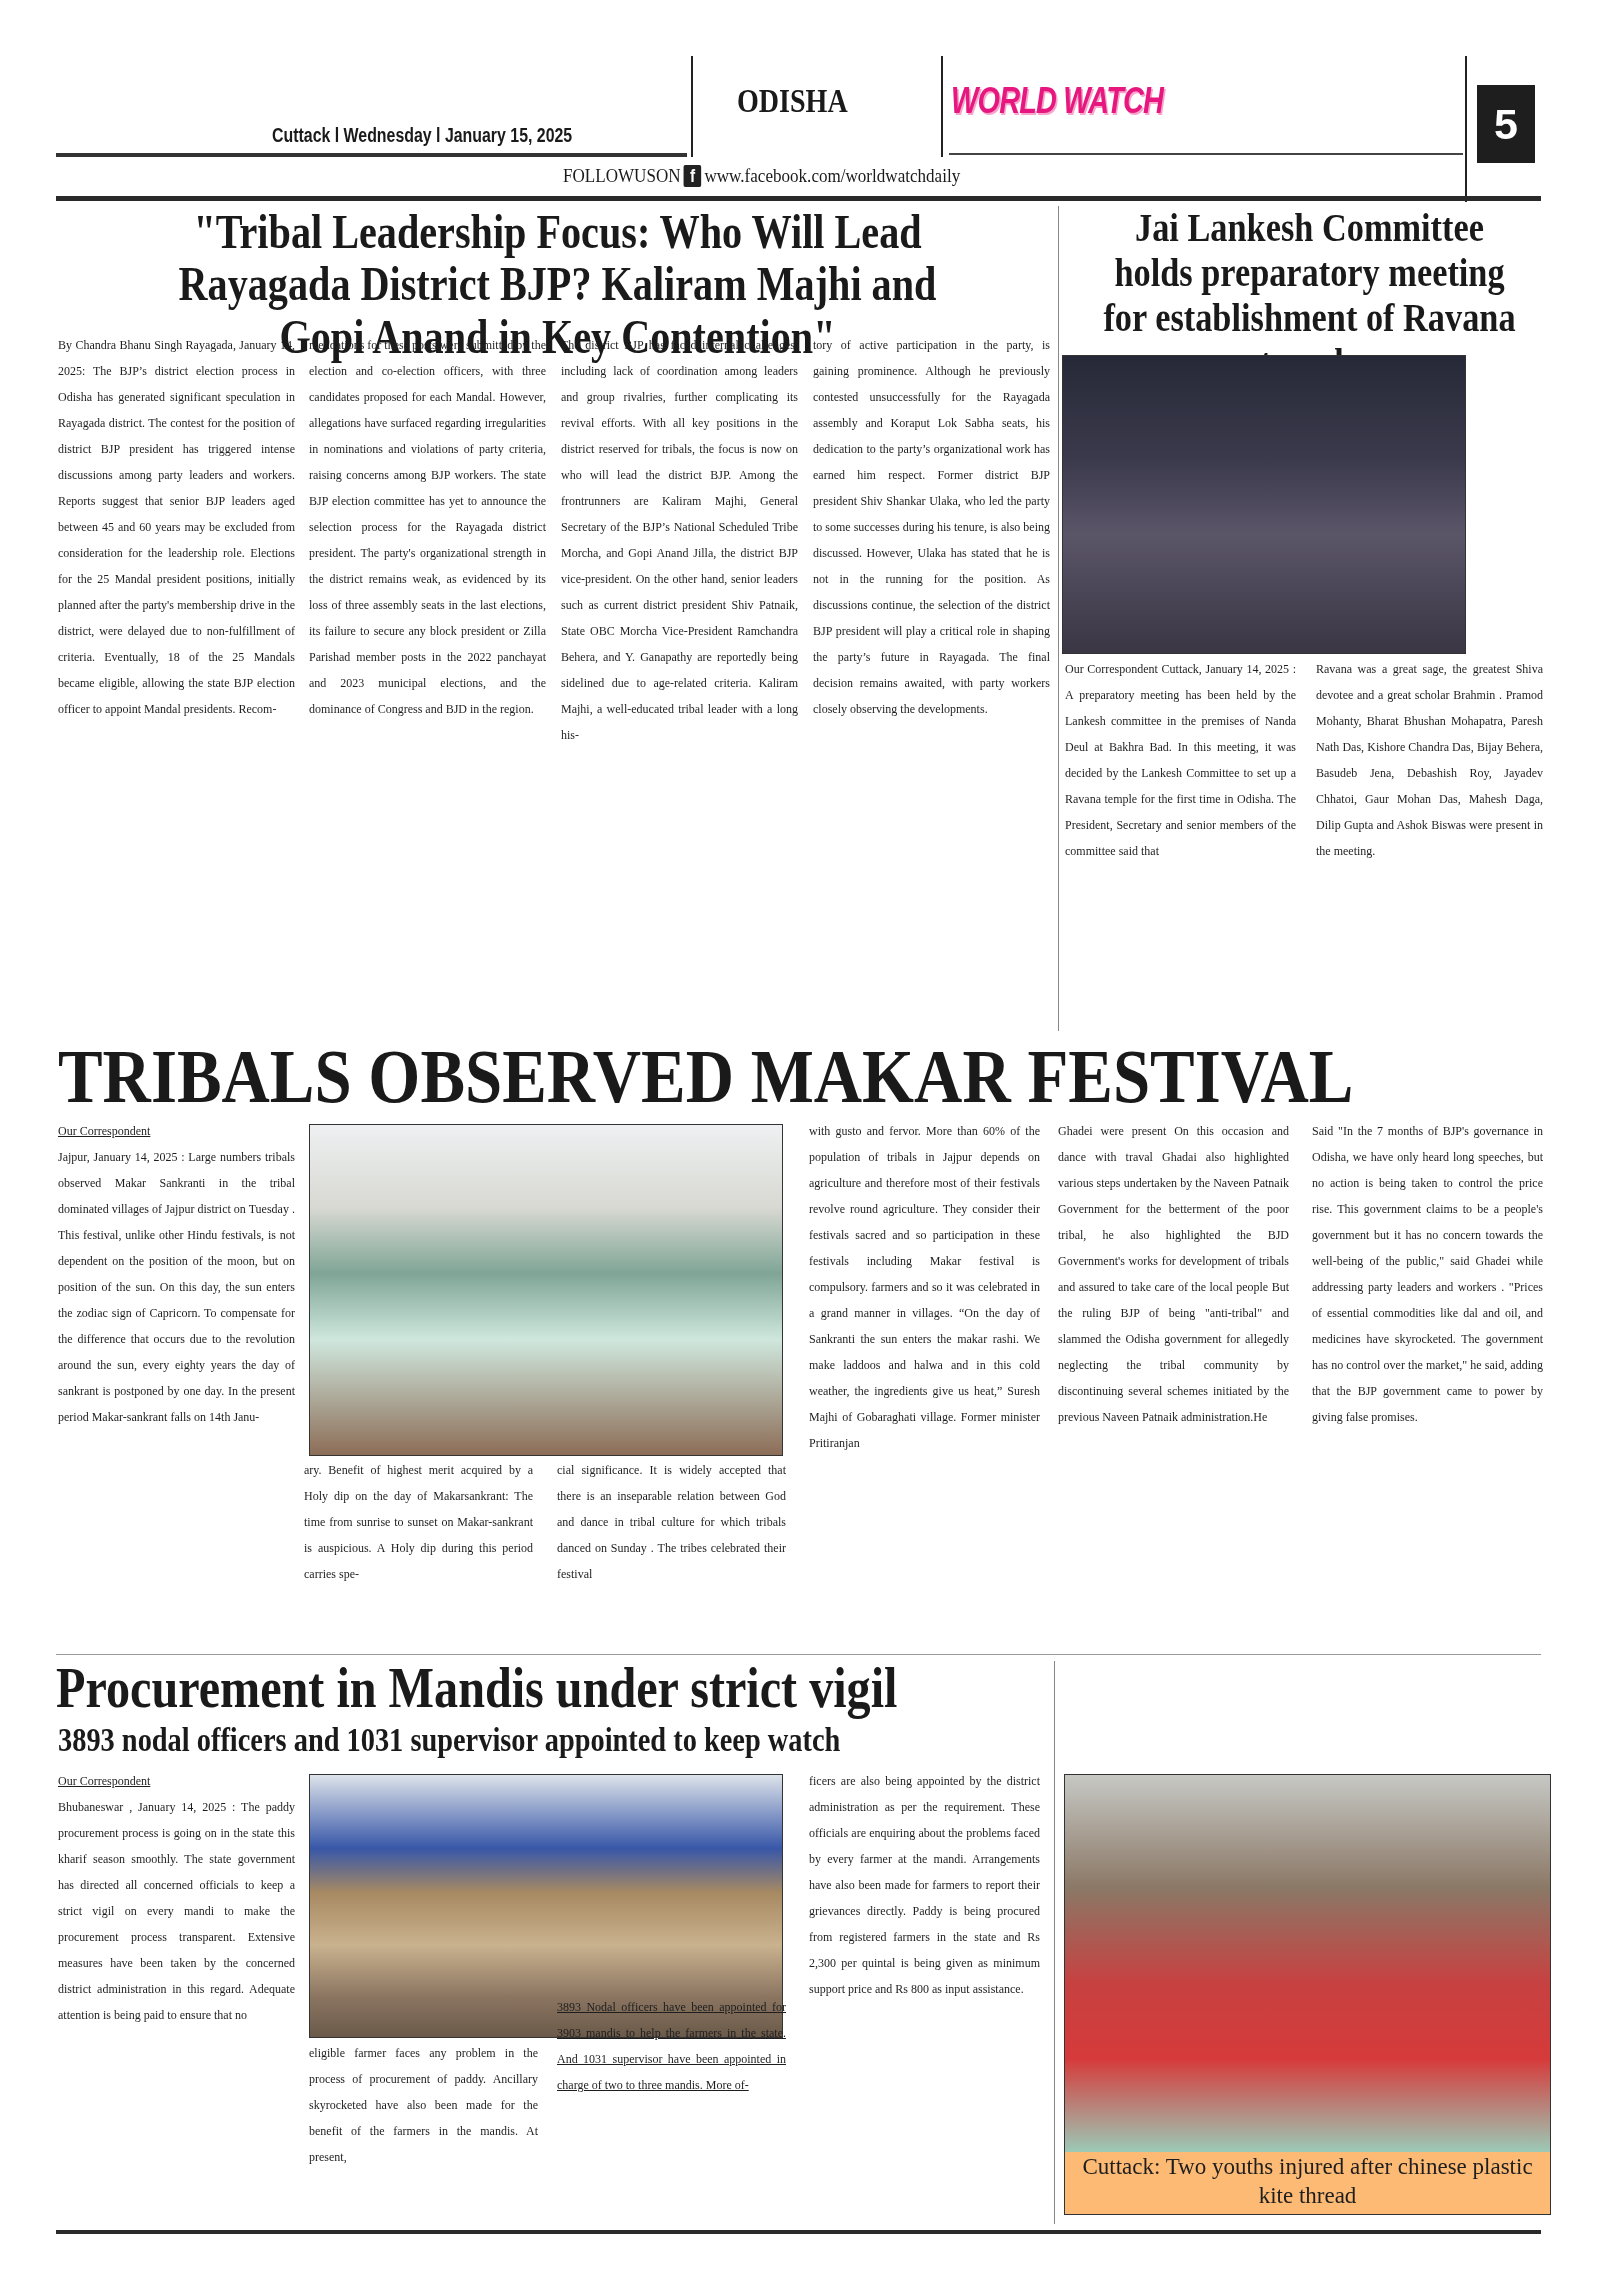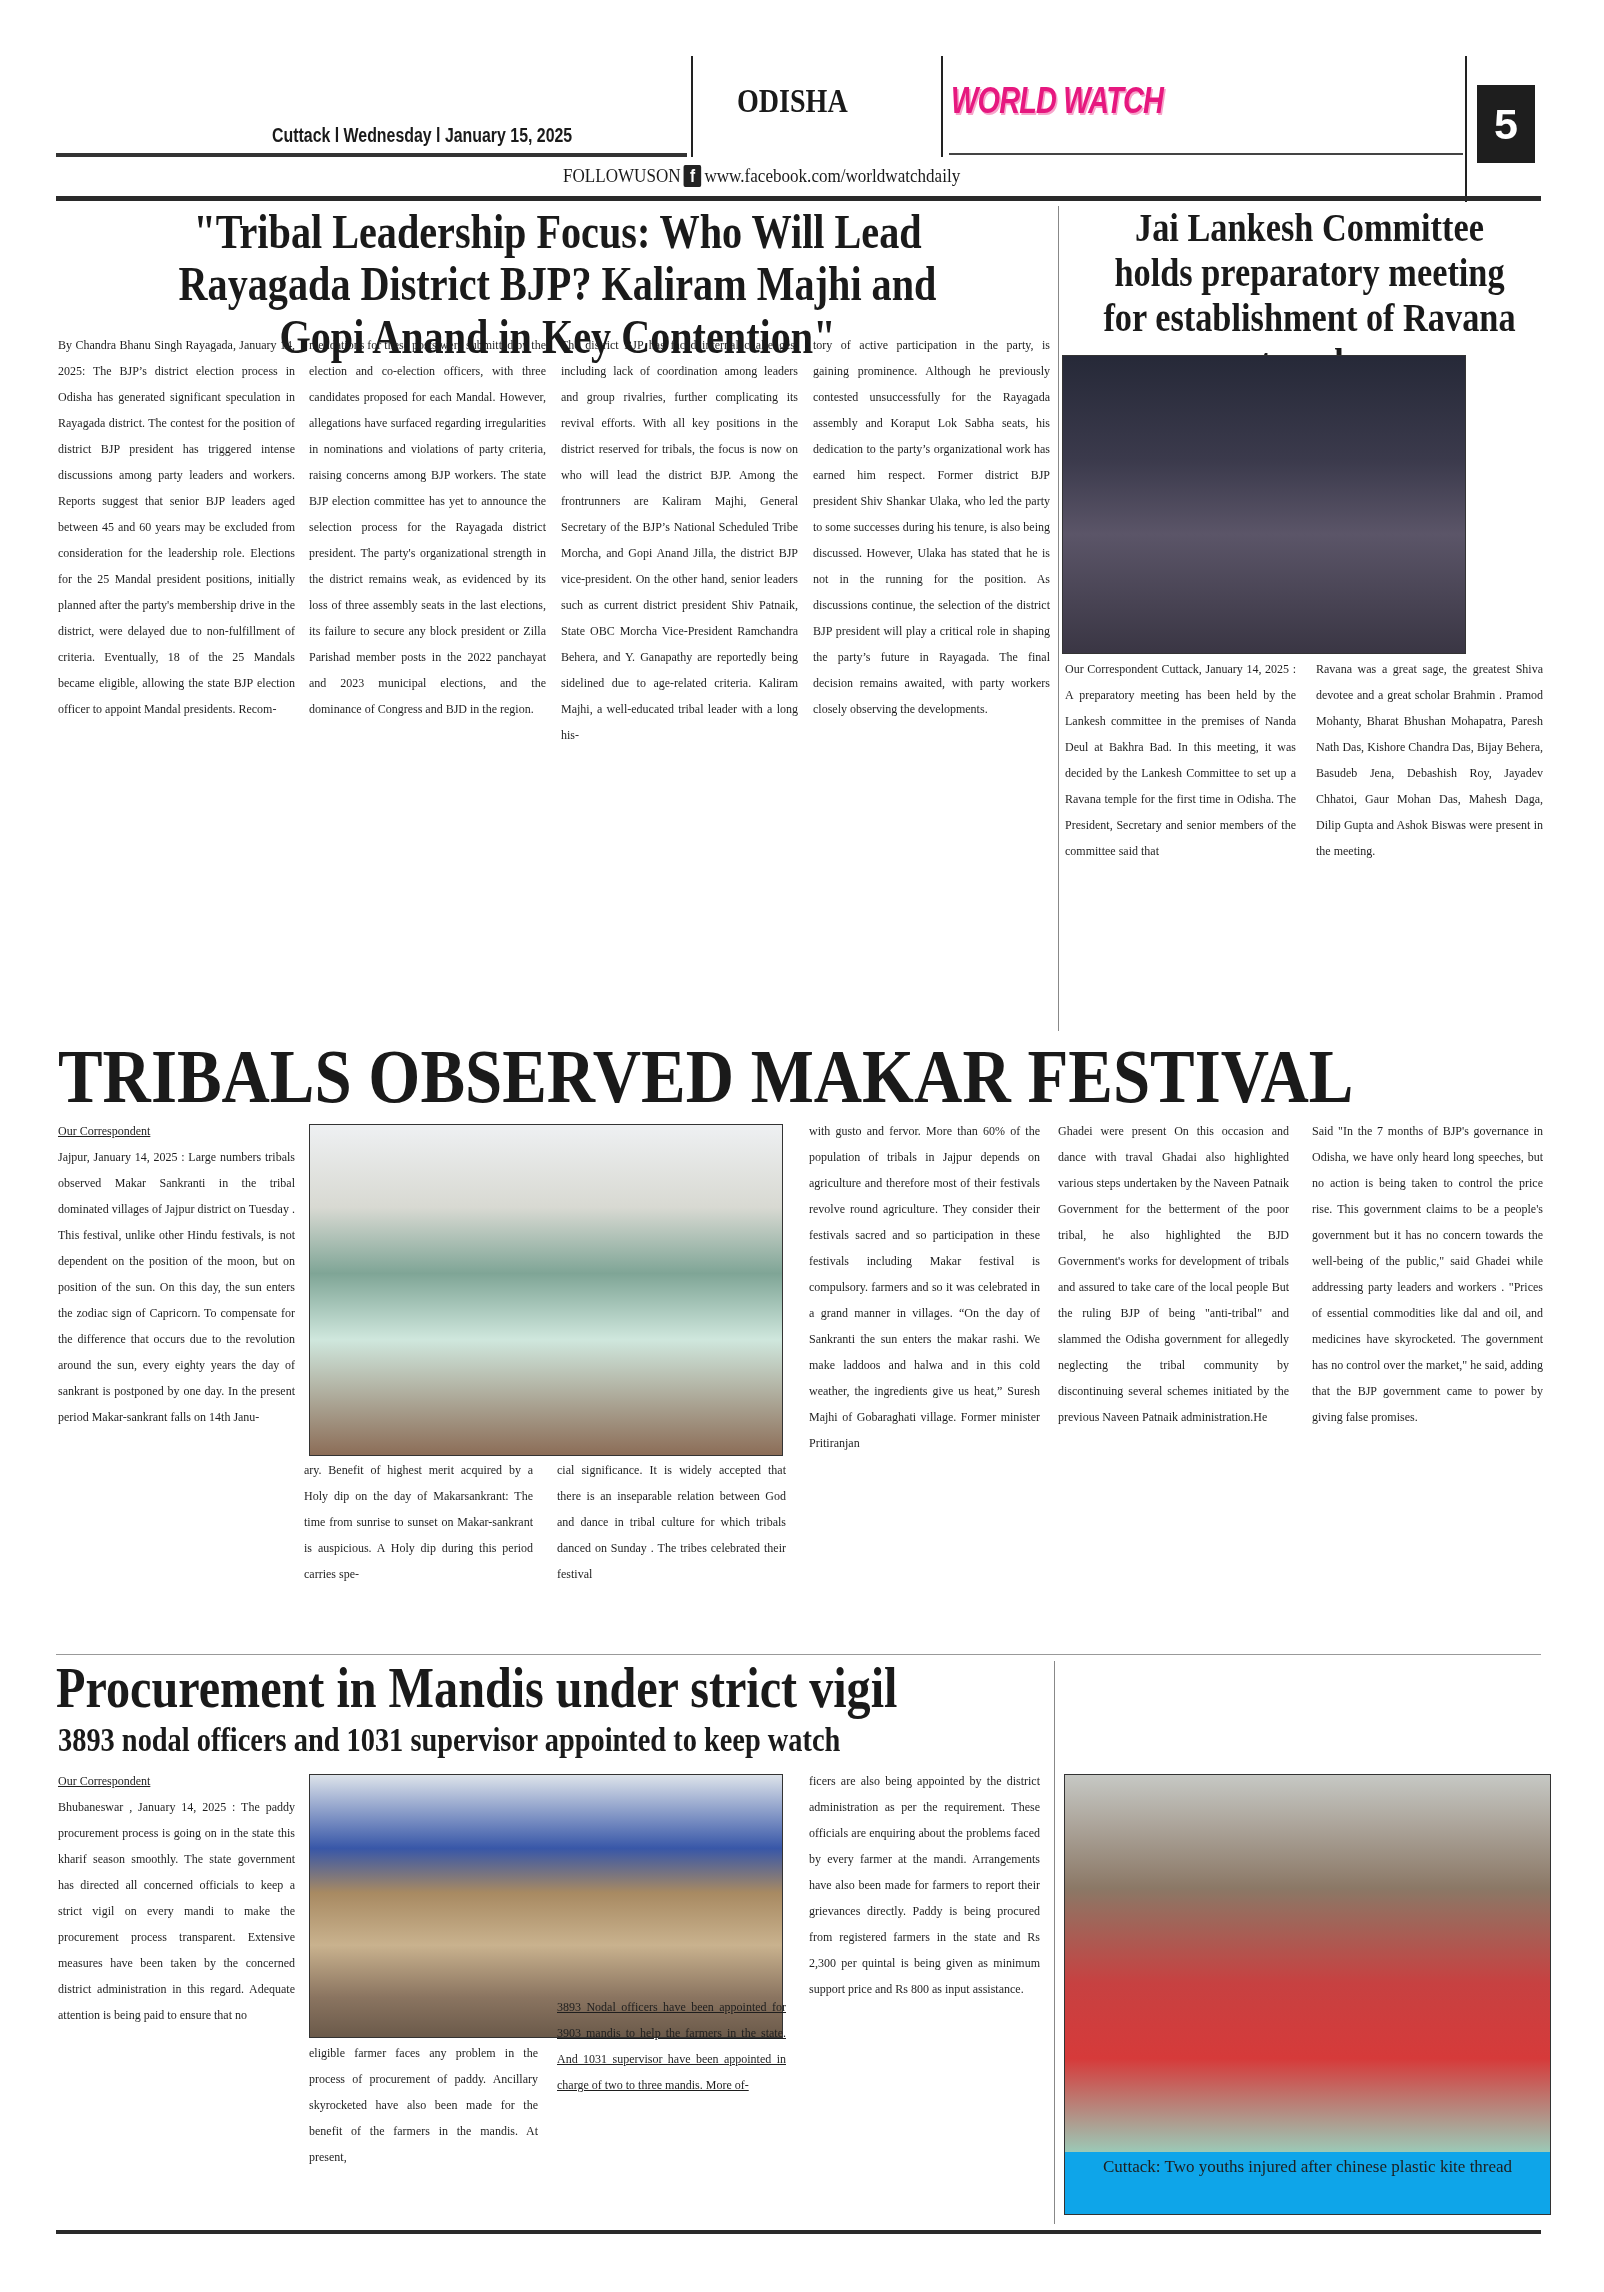--- a/index.html
+++ b/index.html
@@ -26,21 +26,21 @@
   .col p { margin:0;font-family:Liberation Serif, serif; }
   .col-rule { width:1px; background:#888; }
 
   
   .photo { border:1.9px solid #333; overflow:hidden; }
   .ph-meeting { left:1062px; top:355px; width:402px; height:297px; background:linear-gradient(180deg,#262938 0%,#3b3a4c 35%,#5b5568 60%,#3a3644 100%); }
   .ph-festival { left:309px; top:1124px; width:472px; height:330px; background:linear-gradient(180deg,#eef0f2 0%,#d8d9d2 25%,#7fa596 45%,#cfe7dd 65%,#8c6d57 100%); }
   .ph-mandi { left:309px; top:1774px; width:472px; height:262px; background:linear-gradient(180deg,#dde3ea 0%,#3857a8 28%,#a88a62 45%,#c9b28e 65%,#8a7460 85%,#6b5a4a 100%); }
   .ph-kite { left:1064px; top:1774px; width:485px; height:378px; background:linear-gradient(180deg,#c6c8c4 0%,#8b7866 30%,#c74141 55%,#d63a3a 75%,#9bcbb8 100%); }
   .photo-label { position:absolute; left:7.8px; bottom:7.8px; font-family:"Liberation Sans", sans-serif; font-size:10.7px; color:rgba(255,255,255,0.0); }
-  .caption-box { left:1064px; top:2152px; width:485px; height:62px; border:1.9px solid #333; border-top:none; background:#0ea5e9; text-align:center; font-family:"Liberation Serif", serif; font-size:17px; line-height:29px; color:#1e1e1e; }
+  .caption-box { left:1064px; top:2152px; width:485px; height:62px; border:1.9px solid #333; border-top:none; background:#fdba74; text-align:center; font-family:"Liberation Serif", serif; font-size:23px; line-height:29px; color:#1e1e1e; }
 
   .hl-makar { left:58px; top:1036px; width:1485px; font-size:76px; text-align:left; white-space:nowrap; transform:scaleX(0.88); transform-origin:left top; letter-spacing:0; }
   .hl-proc { left:56px; top:1659px; width:1009px; font-size:56px; text-align:left; white-space:nowrap; transform:scaleX(0.86); transform-origin:left top; }
   .hl-proc-sub { left:58px; top:1723px; width:1009px; font-size:33px; text-align:left; white-space:nowrap; transform:scaleX(0.86); transform-origin:left top; }
   .u { text-decoration:underline; }
   .bottom-rule { left:56px; top:2230px; width:1485px; height:3.9px; background:#2a2a2a; }
   .thin-rule { height:1px; background:#999; }
 </style>
 </head>
 <body>

